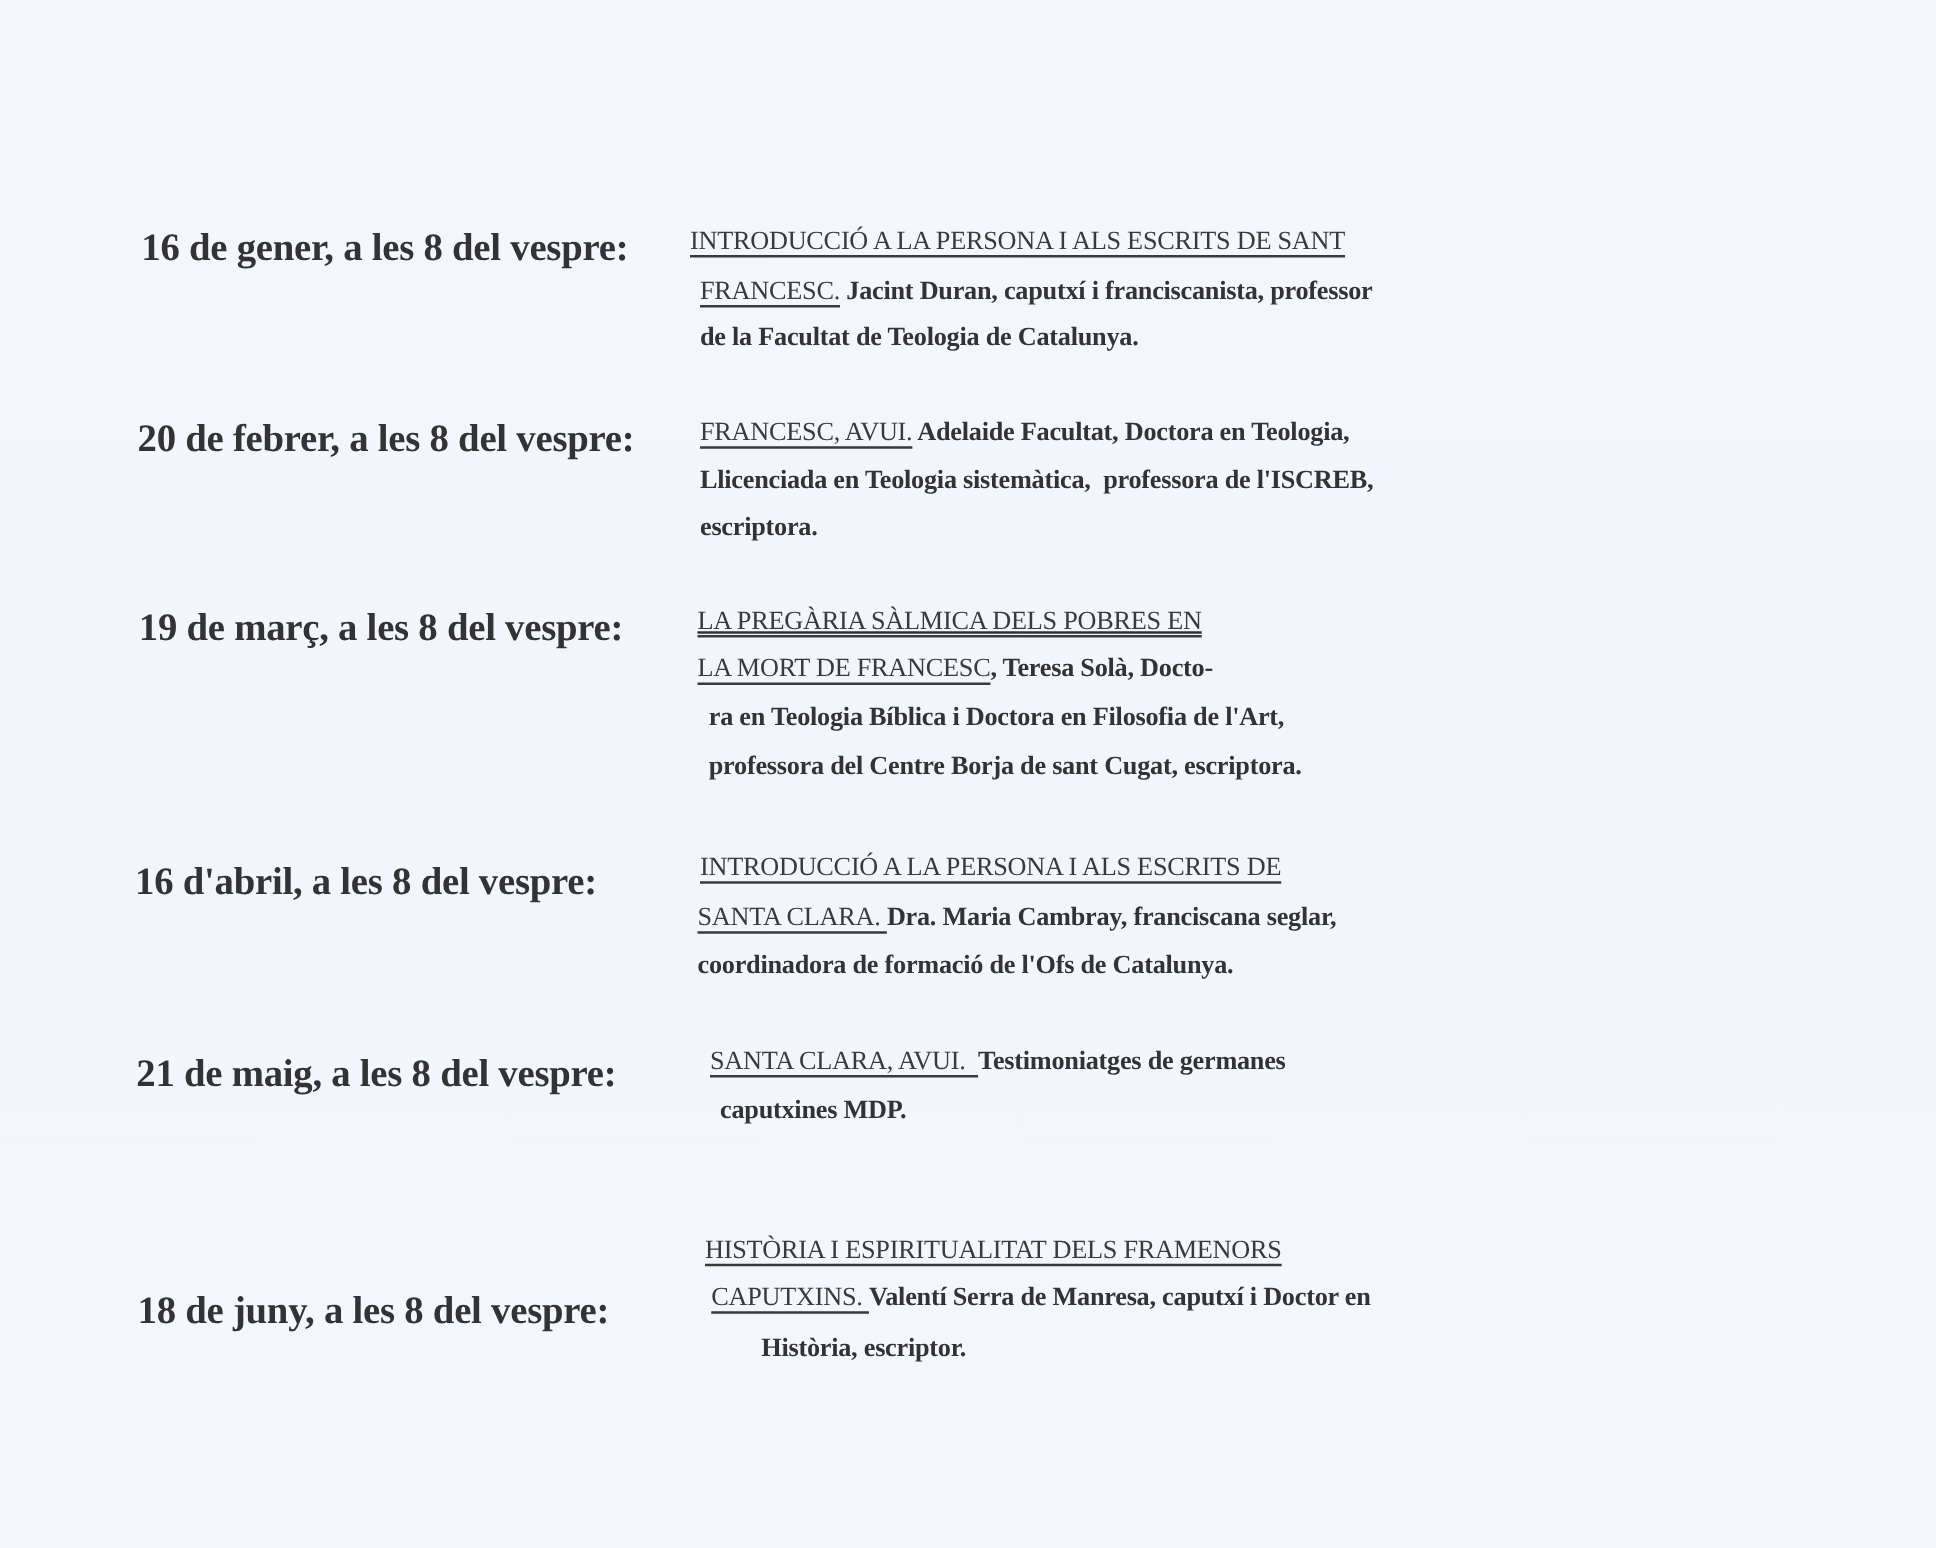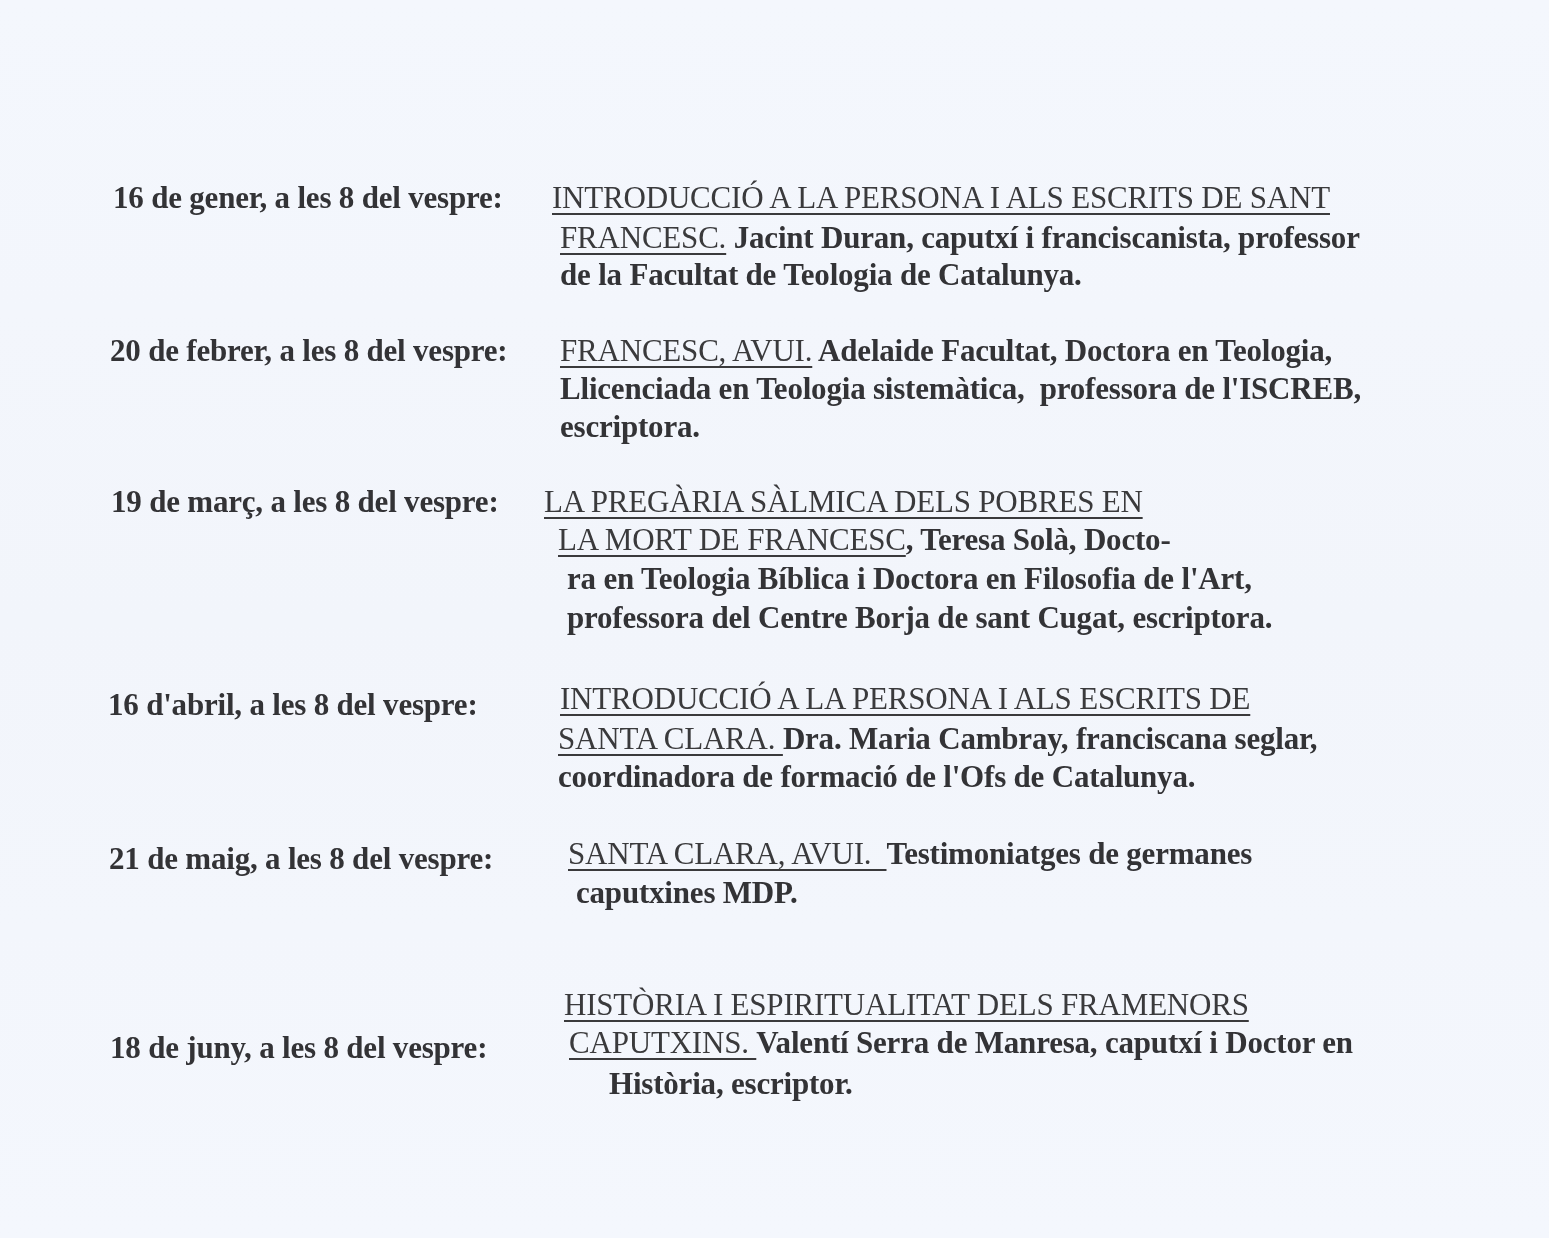--- a/index.html
+++ b/index.html
@@ -16,21 +16,21 @@
       color: #333336;
     }
     .page {
       position: absolute;
       inset: 0;
       background: linear-gradient(180deg, #f4f7fd 0%, #f2f5fb 50%, #f4f7fd 100%);
     }
     .line {
       position: absolute;
       white-space: pre;
-      font-size: 31px;
+      font-size: 21px;
       font-weight: bold;
       line-height: 1;
       letter-spacing: -0.2px;
     }
     .date {
       position: absolute;
       white-space: pre;
       font-size: 31px;
       font-weight: bold;
       line-height: 1;
@@ -58,21 +58,21 @@
 
   <div>
     <div class="date" style="left:110px; top:335px;">20 de febrer, a les 8 del vespre:</div>
     <div class="line" style="left:560px; top:335px;"><span class="title-part">FRANCESC, AVUI.</span><span> Adelaide Facultat, Doctora en Teologia,</span></div>
     <div class="line" style="left:560px; top:373px;"><span class="title-part"></span><span>Llicenciada en Teologia sistemàtica,  professora de l'ISCREB,</span></div>
     <div class="line" style="left:560px; top:411px;"><span class="title-part"></span><span>escriptora.</span></div>
   </div>
 
   <div>
     <div class="date" style="left:111px; top:486px;">19 de març, a les 8 del vespre:</div>
-    <div class="line" style="left:544px; top:486px;"><span class="title-part">LA PREGÀRIA SÀLMICA DELS POBRES EN</span><span></span></div>
+    <div class="line" style="left:558px; top:486px;text-decoration:underline;"><span class="title-part">LA PREGÀRIA SÀLMICA DELS POBRES EN</span><span></span></div>
     <div class="line" style="left:558px; top:524px;"><span class="title-part">LA MORT DE FRANCESC</span><span>, Teresa Solà, Docto-</span></div>
     <div class="line" style="left:567px; top:563px;"><span class="title-part"></span><span>ra en Teologia Bíblica i Doctora en Filosofia de l'Art,</span></div>
     <div class="line" style="left:567px; top:602px;"><span class="title-part"></span><span>professora del Centre Borja de sant Cugat, escriptora.</span></div>
   </div>
 
   <div>
     <div class="date" style="left:108px; top:689px;">16 d'abril, a les 8 del vespre:</div>
     <div class="line" style="left:560px; top:683px;"><span class="title-part">INTRODUCCIÓ A LA PERSONA I ALS ESCRITS DE</span><span></span></div>
     <div class="line" style="left:558px; top:723px;"><span class="title-part">SANTA CLARA. </span><span>Dra. Maria Cambray, franciscana seglar,</span></div>
     <div class="line" style="left:558px; top:761px;"><span class="title-part"></span><span>coordinadora de formació de l'Ofs de Catalunya.</span></div>

